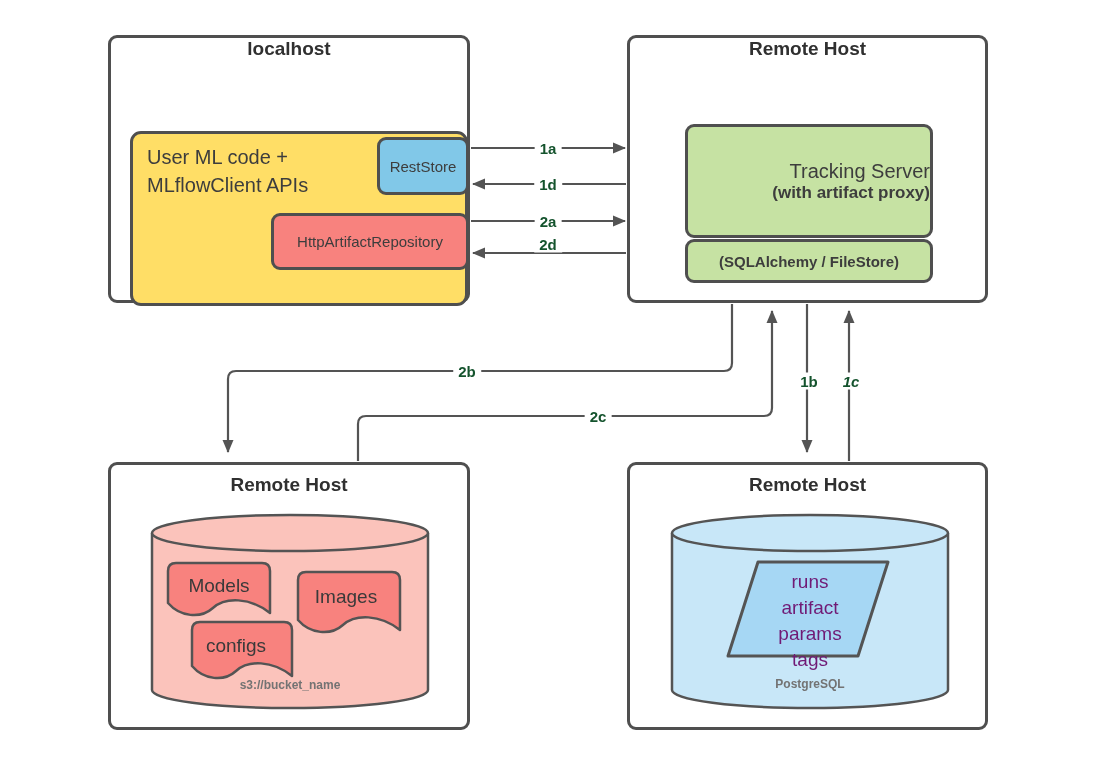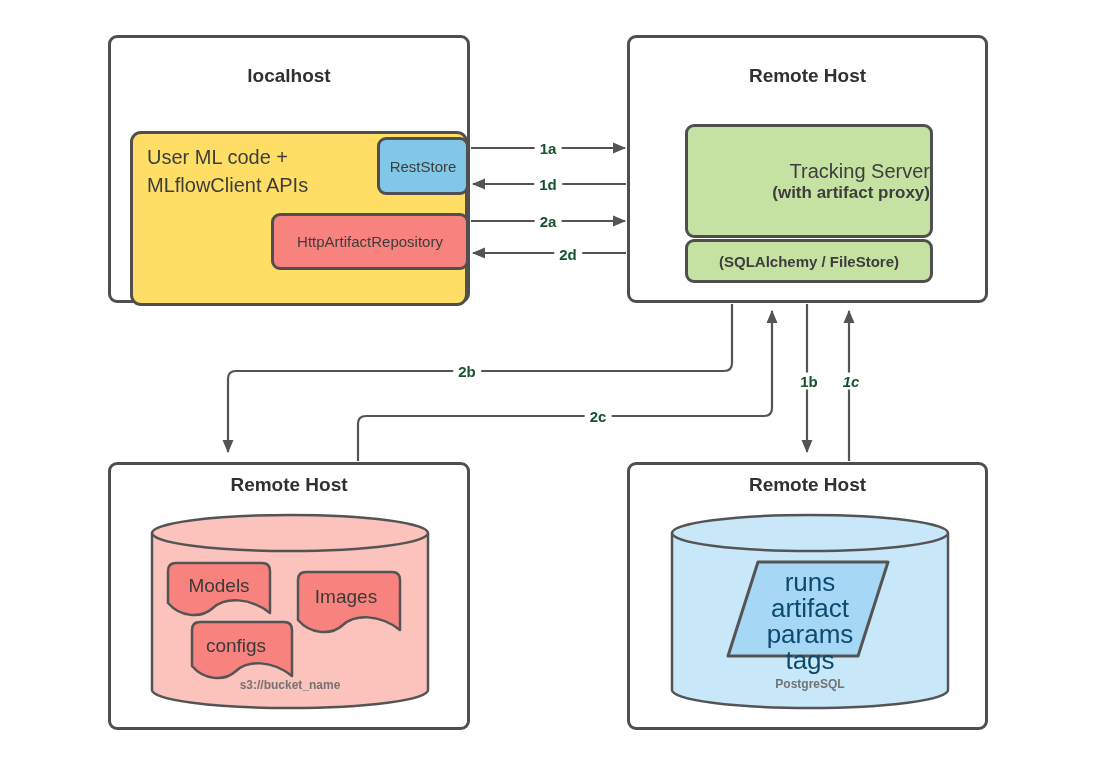--- a/index.html
+++ b/index.html
@@ -15,21 +15,21 @@
     border:3px solid #4f4f4f; border-radius:9px;
     box-sizing:border-box;
   }
   .box-a { left:108px; top:35px;  width:362px; height:268px; }
   .box-b { left:627px; top:35px;  width:361px; height:268px; }
   .box-c { left:108px; top:462px; width:362px; height:268px; }
   .box-d { left:627px; top:462px; width:361px; height:268px; }
   .box-title {
     width:100%; text-align:center; font-weight:bold; font-size:19px; color:#303030;
   }
-  .title-top { margin-top:27px; }
+  .title-top { }
   .title-bottom { margin-top:9px; }
 
   
   .node {
     position:absolute; box-sizing:border-box;
     border:3px solid #4f4f4f; border-radius:9px;
   }
   .usercode {
     left:130px; top:131px; width:338px; height:175px;
     background:#ffde66; border-radius:11px;
@@ -66,21 +66,21 @@
   .edge-label {
     position:absolute; transform:translate(-50%,-50%);
     background:#ffffff; padding:0 5px;
     font-size:15px; font-weight:bold; color:#14532d; white-space:nowrap;
   }
 
   
   .shape-label { position:absolute; text-align:center; }
   .doc-label   { font-size:19px; color:#3a3a3a; }
   .cyl-caption { font-weight:bold; font-size:12px; color:#737373; }
-  .tables-text { font-size:26px; line-height:26px; color:#0c4a6e; }
+  .tables-text { font-size:19px; line-height:26px; color:#701a75; }
 </style>
 </head>
 <body>
 
 <div class="canvas">
 
   <div class="outer box-a">
     <div class="box-title title-top">localhost</div>
   </div>
   <div class="outer box-b">
@@ -139,21 +139,21 @@
       <path d="M672,533 L672,690 A138,18 0 0 0 948,690 L948,533" stroke="#545454" stroke-width="2.5" fill="#c8e7f8"></path>
       <ellipse cx="810" cy="533" rx="138" ry="18" stroke="#545454" stroke-width="2.5" fill="#c8e7f8"></ellipse>
     </g>
 
     <path d="M728,656 L758,562 L888,562 L858,656 Z" stroke="#545454" stroke-width="3" stroke-linejoin="round" fill="#a6d7f4"></path>
   </svg>
 
   <div class="edge-label" style="left:548px; top:148px;">1a</div>
   <div class="edge-label" style="left:548px; top:184px;">1d</div>
   <div class="edge-label" style="left:548px; top:221px;">2a</div>
-  <div class="edge-label" style="left:548px; top:254px;margin-left:20px;">2d</div>
+  <div class="edge-label" style="left:548px; top:244px;">2d</div>
   <div class="edge-label" style="left:467px; top:371px;">2b</div>
   <div class="edge-label" style="left:598px; top:416px;">2c</div>
   <div class="edge-label" style="left:809px; top:381px;">1b</div>
   <div class="edge-label" style="left:851px; top:381px;font-style:italic;">1c</div>
 
   <div class="shape-label doc-label" style="left:168px; top:575px; width:102px;">Models</div>
   <div class="shape-label doc-label" style="left:298px; top:586px; width:96px;">Images</div>
   <div class="shape-label doc-label" style="left:192px; top:635px; width:88px;">configs</div>
 
   <div class="shape-label cyl-caption" style="left:152px; top:678px; width:276px;">s3://bucket_name</div>

